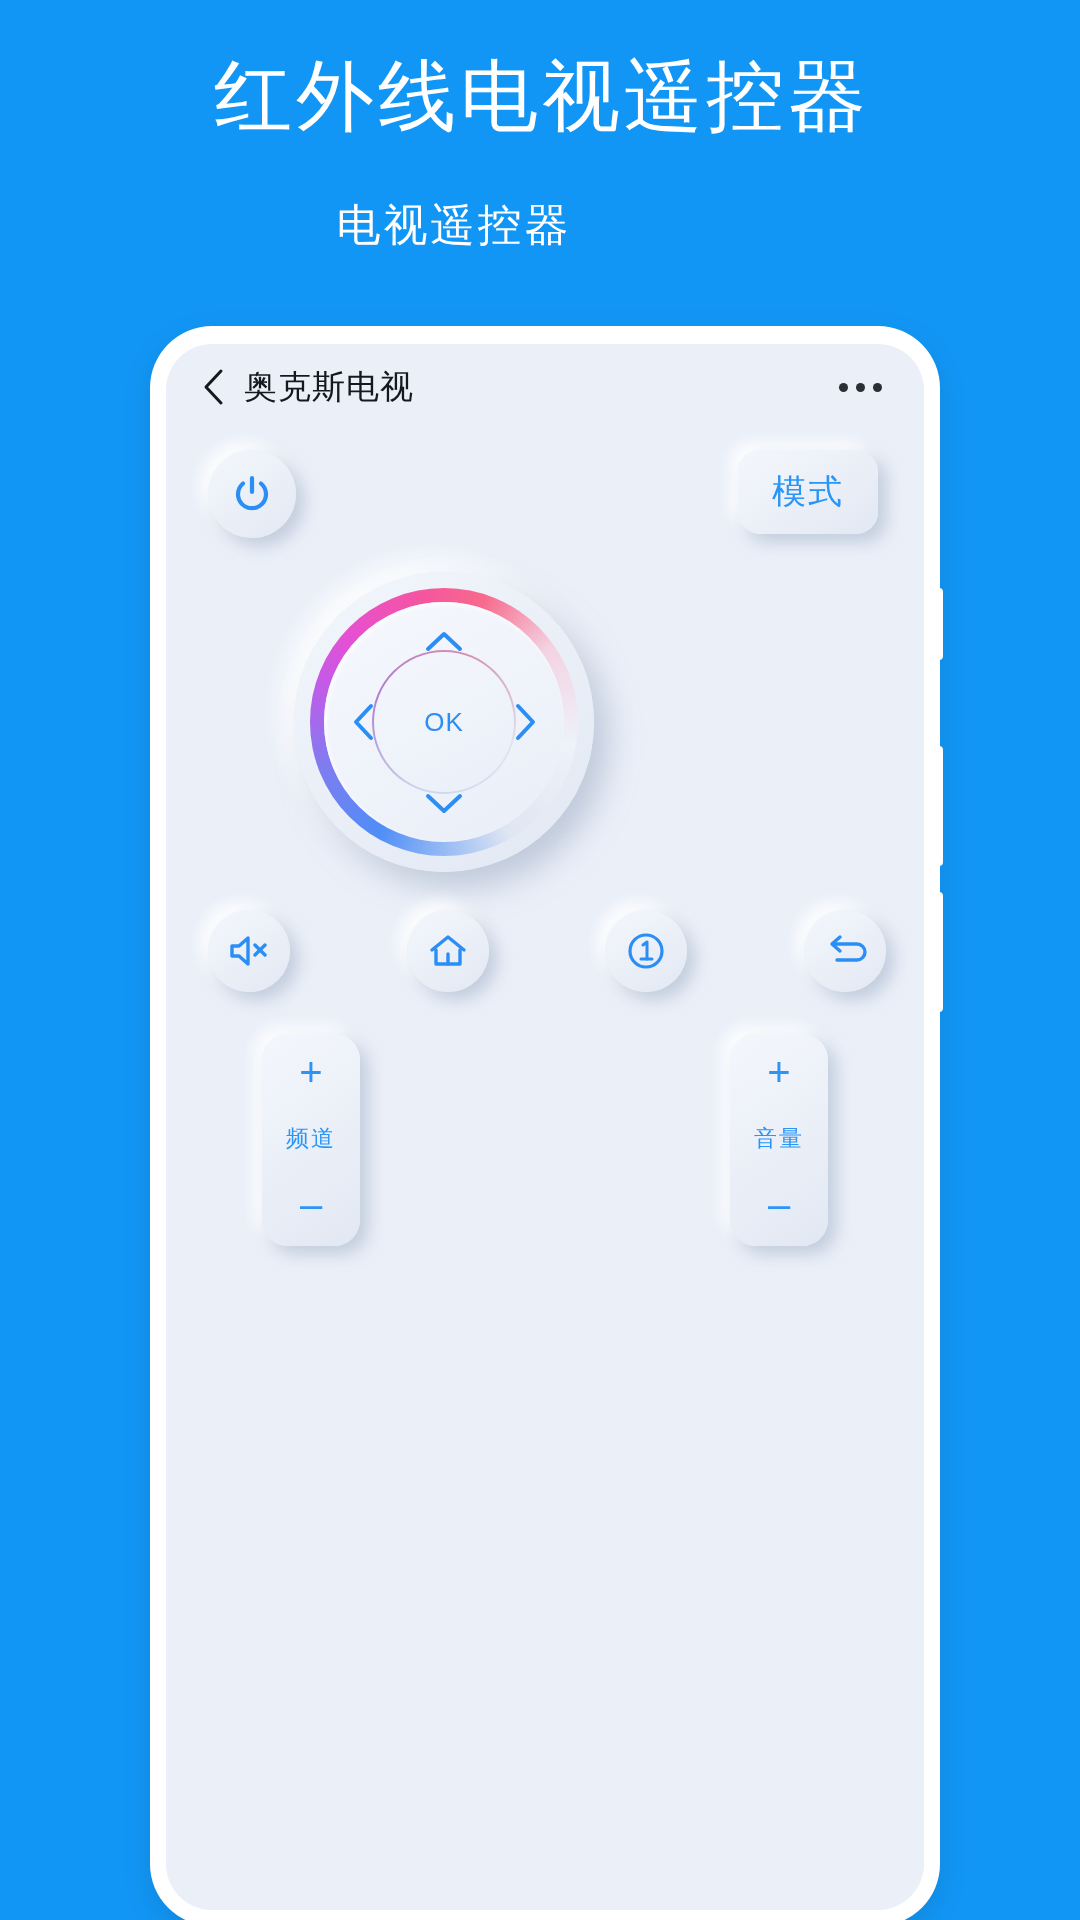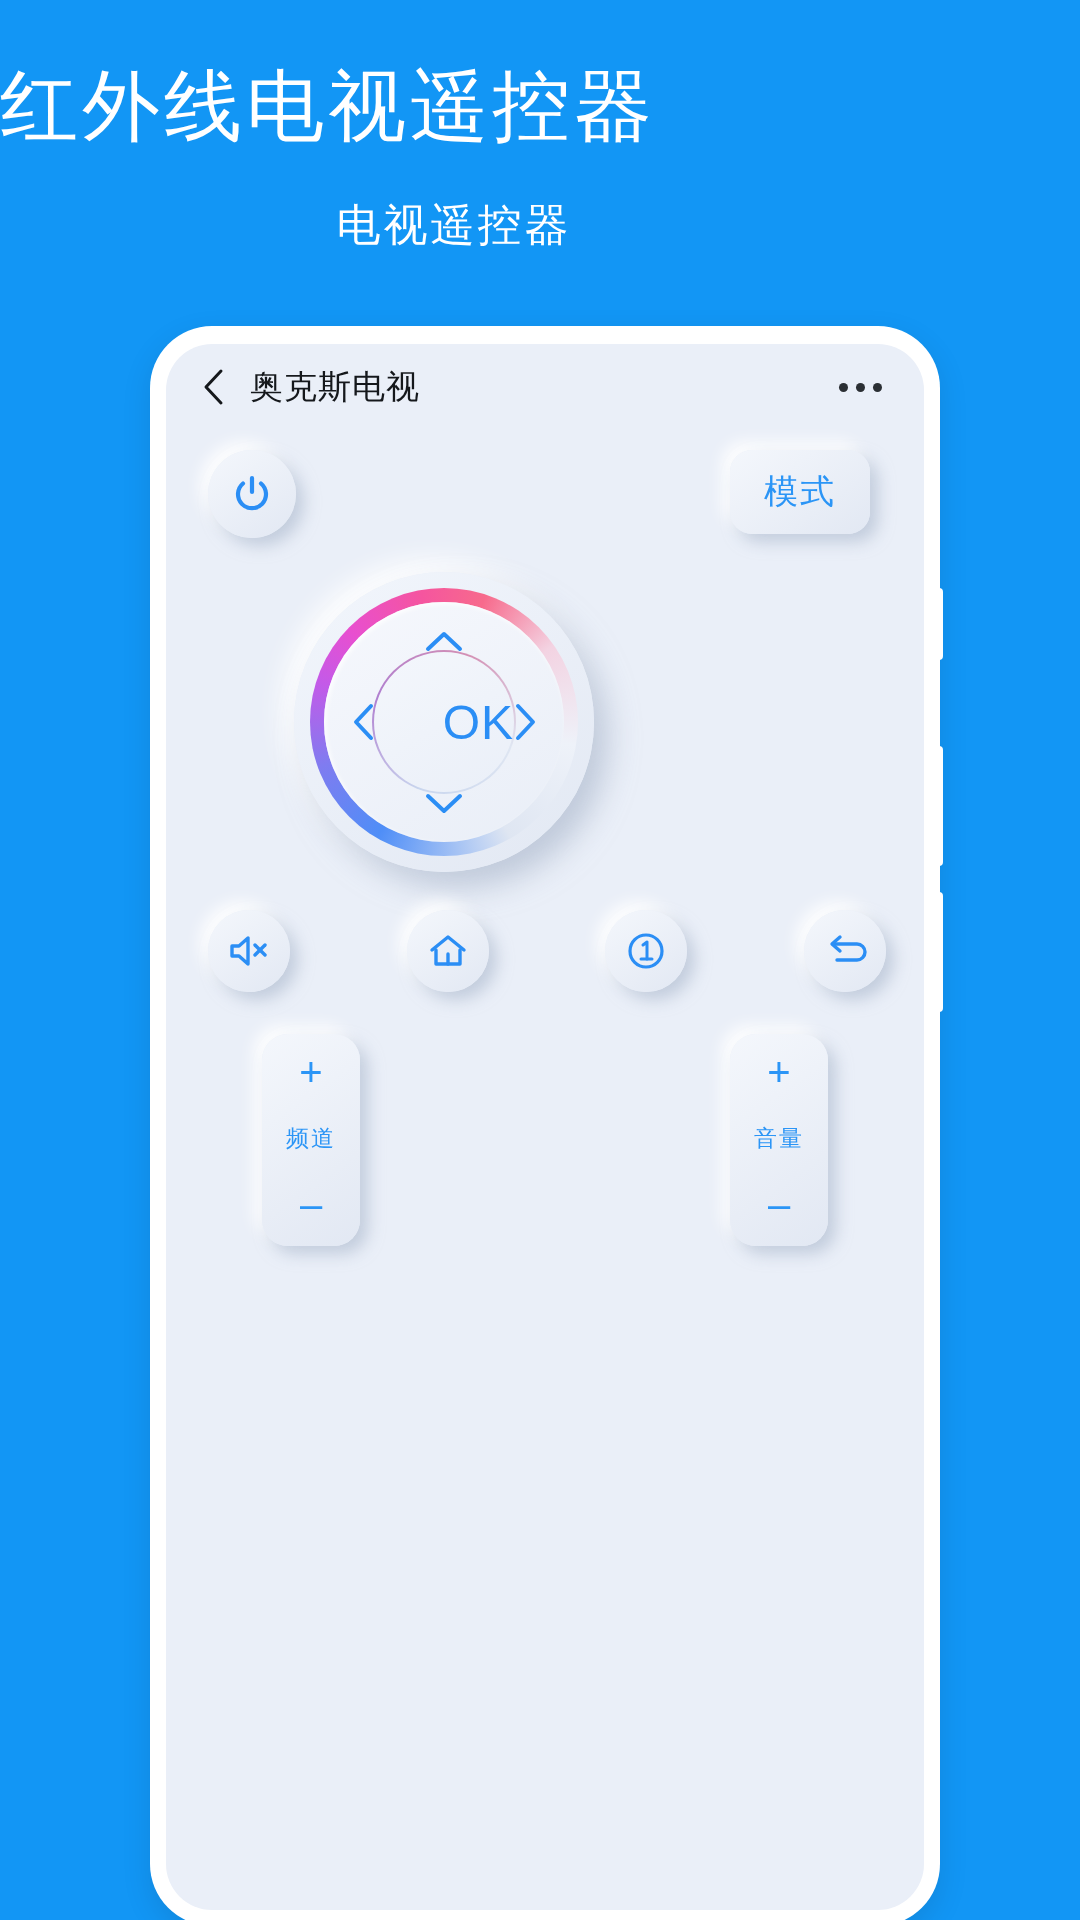--- a/index.html
+++ b/index.html
@@ -7,24 +7,23 @@
     width:1080px; height:1920px;
     background:#1296f5;
     font-family:"Liberation Sans", "DejaVu Sans", sans-serif;
     overflow:hidden;
   }
   .page { position:relative; width:1080px; height:1920px; background:#1296f5; }
 
   
   .promo-title {
     position:absolute; top:52px; left:0; width:870px;
-    text-align:left; color:#ffffff;
+    text-align:right; color:#ffffff;
     font-size:78px; font-weight:400; letter-spacing:4px;
     line-height:1.15;
-    margin-top:10px;
   }
   .promo-sub {
     position:absolute; top:196px; left:0; width:908px;
     text-align:center; color:#ffffff;
     font-size:44px; font-weight:400; letter-spacing:3px;
   }
 
   
   .phone {
     position:absolute; left:150px; top:326px;
@@ -53,21 +52,21 @@
   .app-header {
     position:absolute; left:0; top:0; width:758px; height:86px;
     display:flex; align-items:center;
   }
   .back-chevron {
     margin-left:34px; width:26px; height:40px;
     display:flex; align-items:center; justify-content:center;
   }
   .back-chevron svg { display:block; }
   .header-title {
-    margin-left:24px; color:#15181c;
+    margin-left:18px; color:#15181c;
     font-size:33px; letter-spacing:1px; font-weight:400;
   }
   .header-menu {
     margin-left:auto; margin-right:40px;
     display:flex; gap:8px; align-items:center; padding:10px 2px;
   }
   .header-menu i {
     display:block; width:9px; height:9px; border-radius:50%;
     background:#2b2f34;
   }
@@ -79,21 +78,21 @@
                -8px -8px 16px rgba(255,255,255,0.95);
   }
 
   
   .power-btn {
     position:absolute; left:42px; top:106px;
     width:88px; height:88px; border-radius:50%;
     display:flex; align-items:center; justify-content:center;
   }
   .mode-btn {
-    position:absolute; right:54px; top:106px;
+    position:absolute; right:46px; top:106px;
     width:140px; height:84px; border-radius:22px;
     display:flex; align-items:center; justify-content:center;
     color:#2b95f6; font-size:34px; letter-spacing:2px;text-align:right;
   }
 
   
   .dpad-wrap {
     position:absolute; left:128px; top:228px;
     width:300px; height:300px;
   }
@@ -127,22 +126,22 @@
   .ok-btn {
     position:absolute; left:78px; top:78px;
     width:144px; height:144px; border-radius:50%;
     background:linear-gradient(150deg,#f4f7fc,#eaeff8);
     border:2px solid transparent;
     background-image:
       linear-gradient(150deg,#f4f7fc,#eaeff8),
       conic-gradient(from 200deg,#c9d6ee,#b07fd0,#d490b4,#dfe6f2,#c9d6ee);
     background-origin:border-box;
     background-clip:padding-box, border-box;
-    display:flex; align-items:center; justify-content:flex-end;
-    color:#2b8ef5; font-size:48px; letter-spacing:1px;
+    display:flex; align-items:center; justify-content:center;
+    color:#2b8ef5; font-size:26px; letter-spacing:1px;
   }
   .arr { position:absolute; width:54px; height:54px;
          display:flex; align-items:center; justify-content:center; }
   .arr.up    { left:123px; top:42px; }
   .arr.down  { left:123px; top:204px; }
   .arr.left  { left:42px;  top:123px; }
   .arr.right { left:204px; top:123px; }
 
   
   .fn-row {

